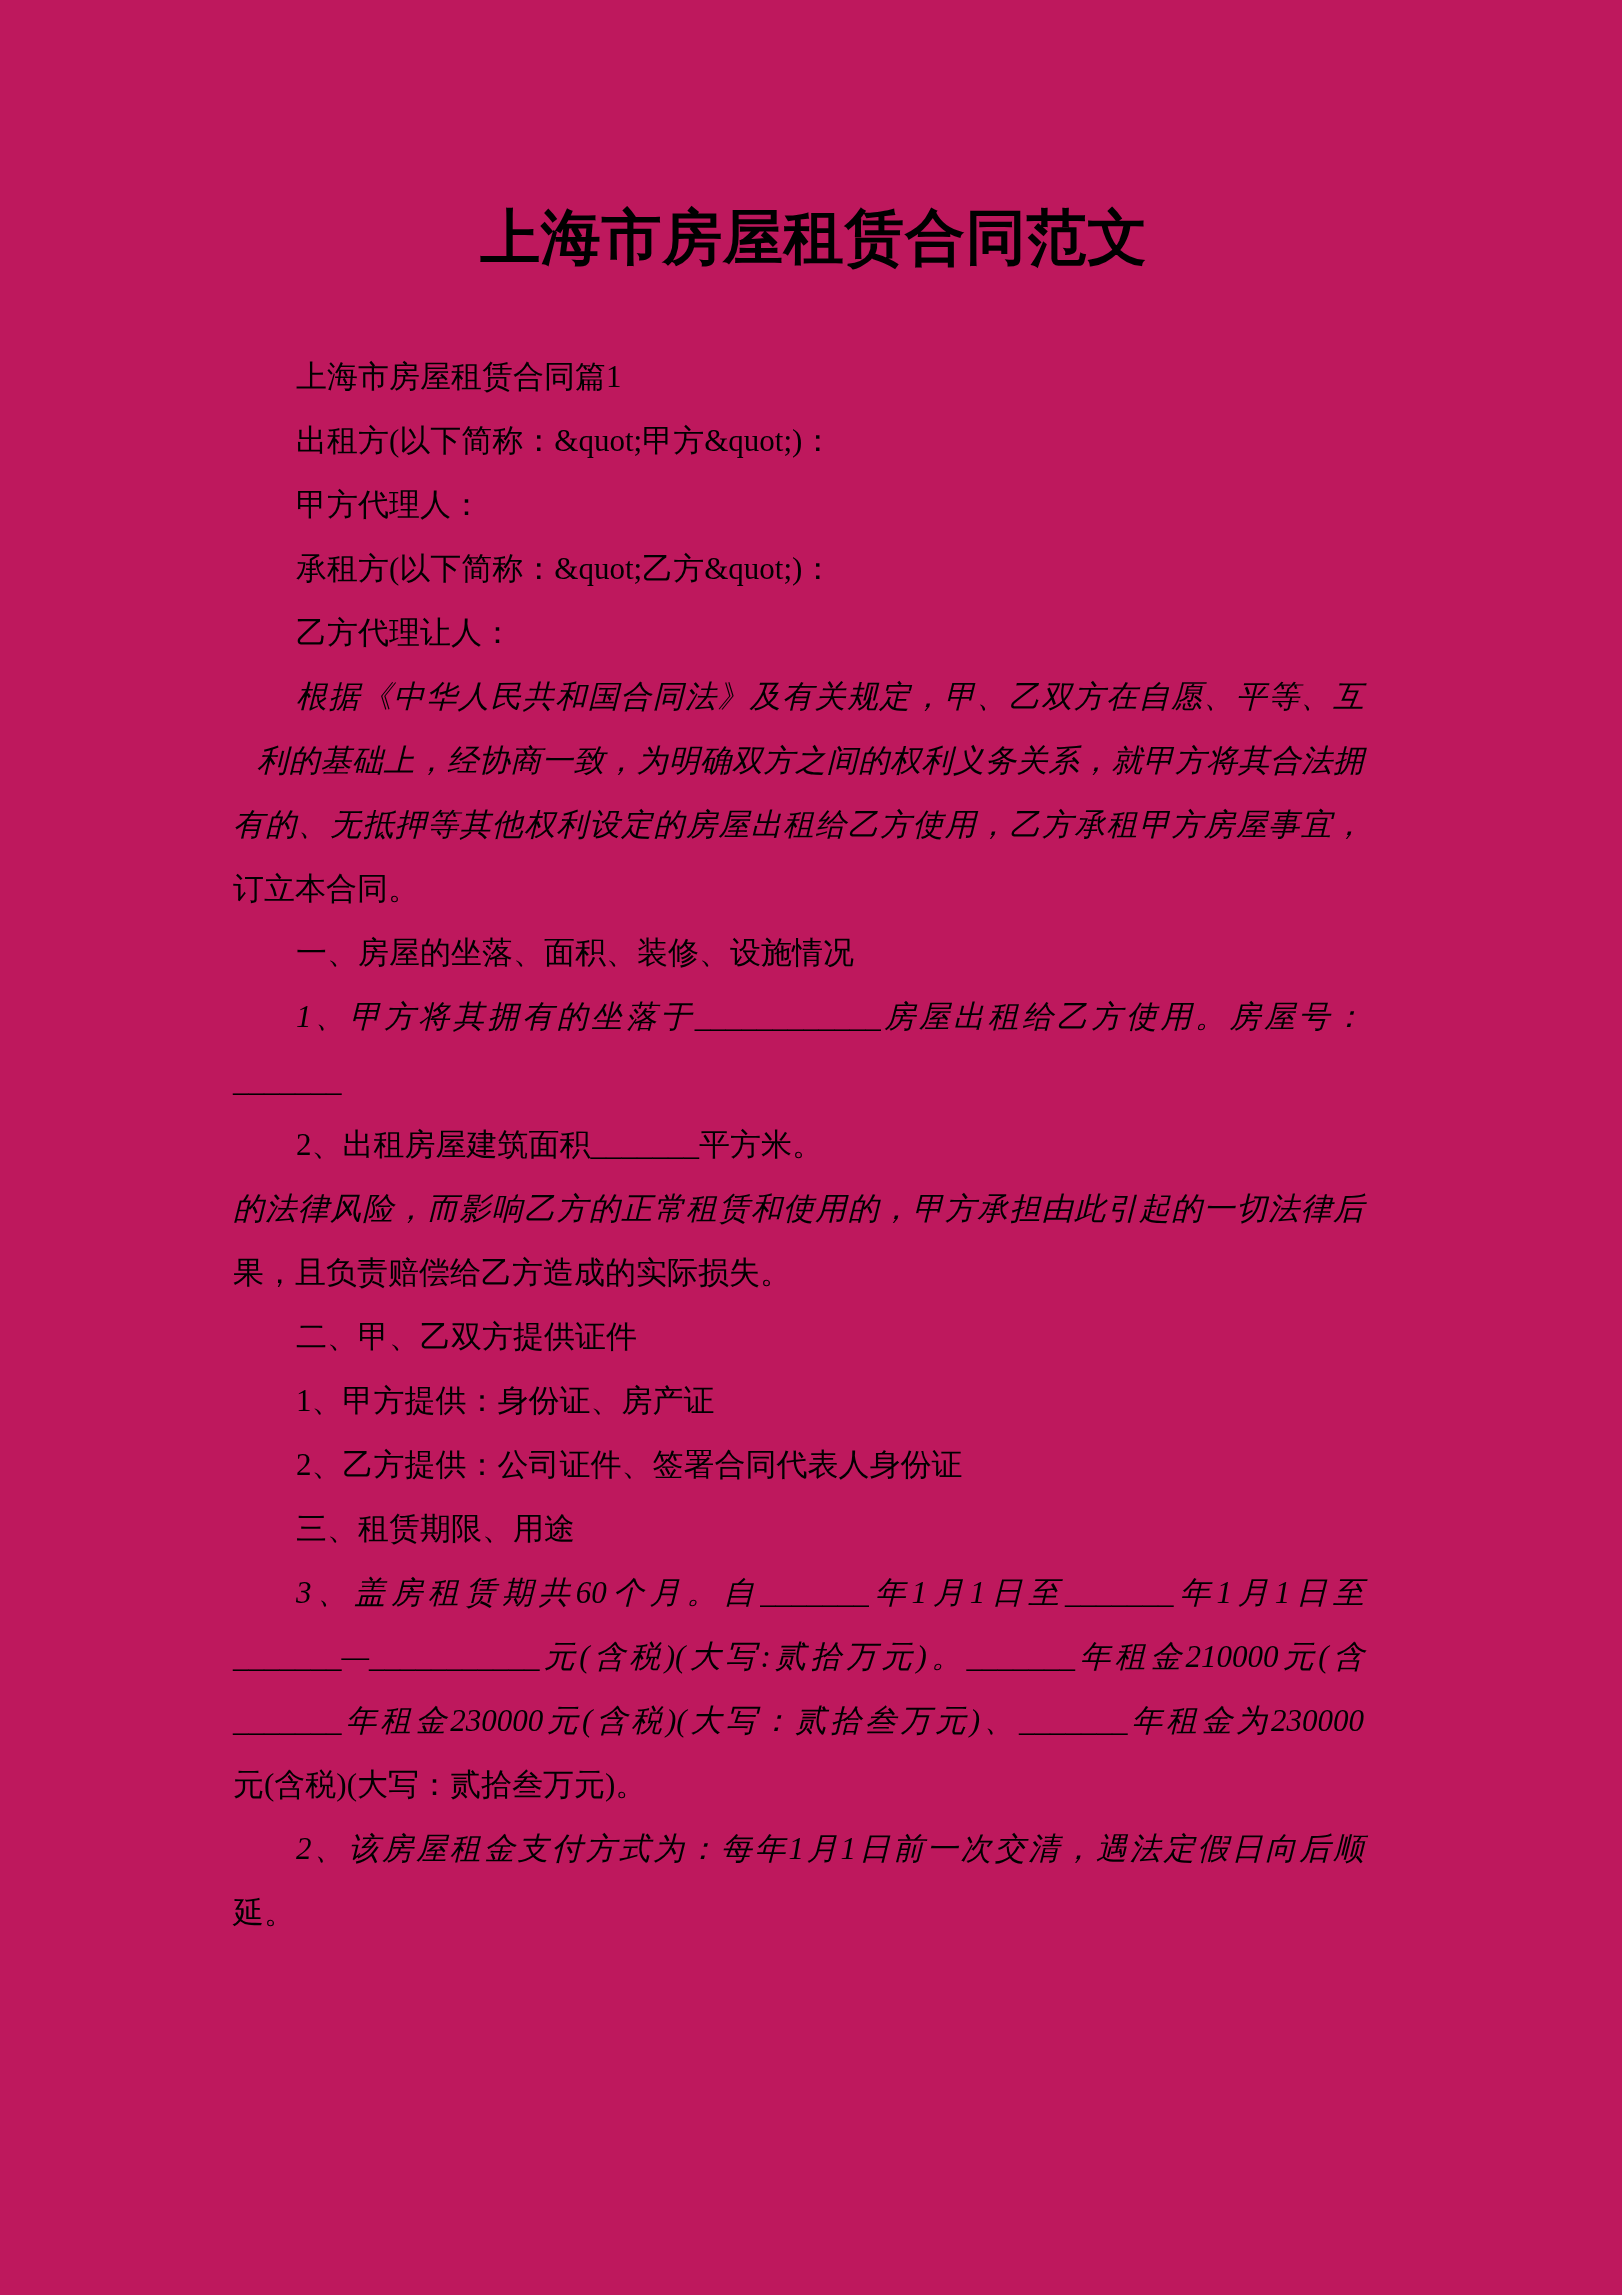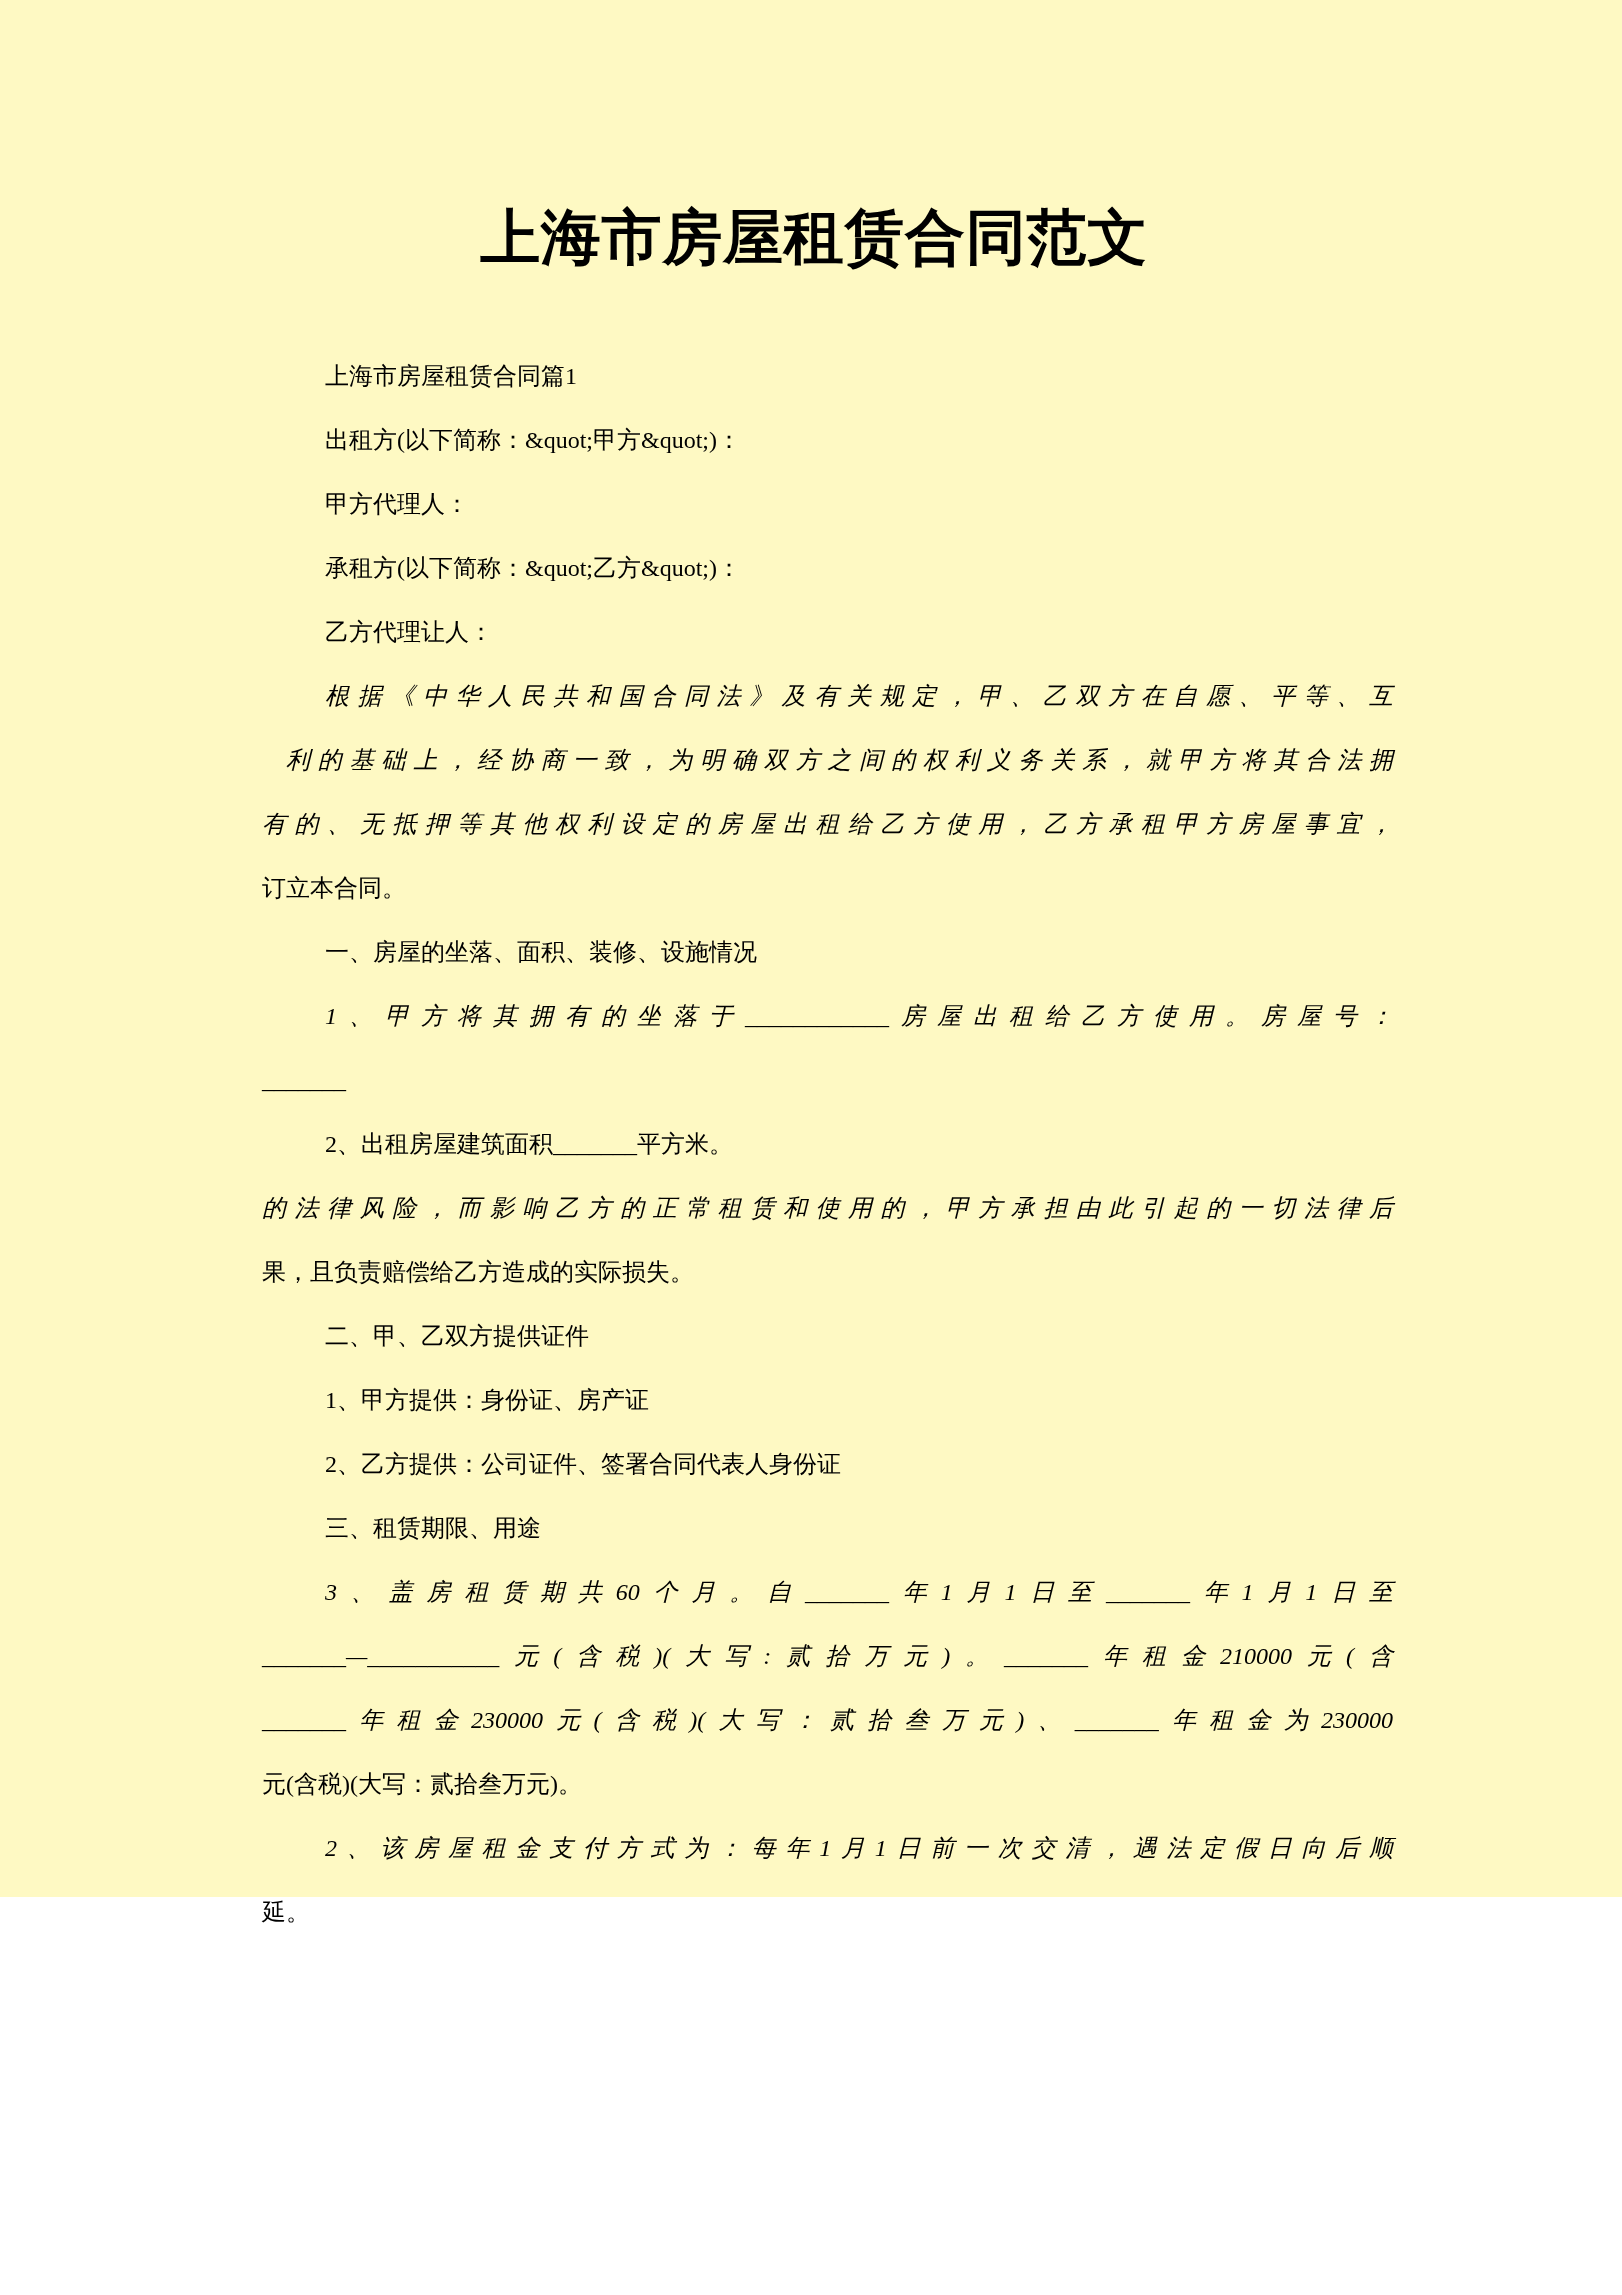--- a/index.html
+++ b/index.html
@@ -12,40 +12,40 @@
     height: 2295px;
     position: relative;
     overflow: hidden;
     color: #000000;
     font-family: "Liberation Serif", "DejaVu Serif", serif;
   }
   .page {
     position: absolute;
     left: 0; top: 0;
     width: 1623px;
-    height: 1897px;
-    background: #fef9c3;
+    height: 2295px;
+    background: #be185d;
   }
   .title {
     position: absolute;
     left: 0;
     top: 196px;
     width: 1628px;
     text-align: center;
     font-size: 60px;
     line-height: 85px;
     font-weight: bold;
     letter-spacing: 0.7px;
   }
   .body {
     position: absolute;
-    left: 262px;
+    left: 233px;
     top: 349px;
     width: 1131px;
-    font-size: 24px;
+    font-size: 31px;
   }
   .line {
     display: block;
     height: 64px;
     line-height: 55px;
     white-space: pre;
     overflow: visible;
   }
   .line.indent { padding-left: 63px; }
   .line.justify {

